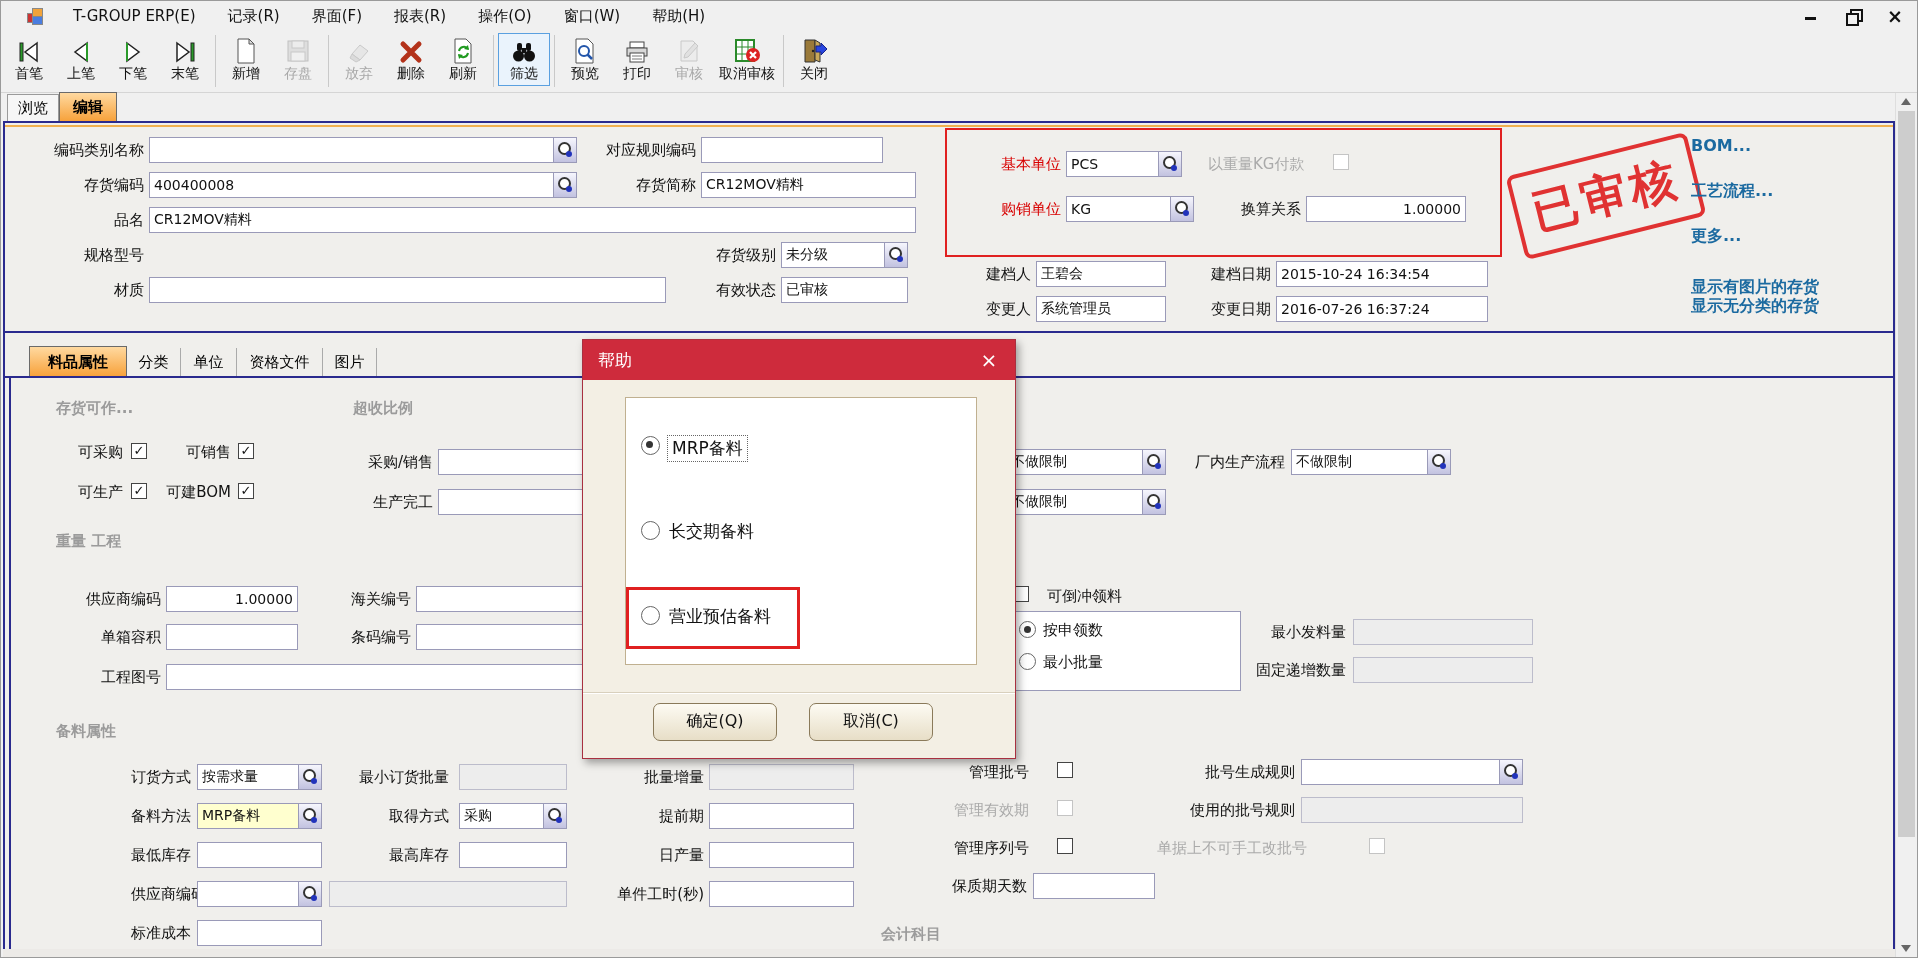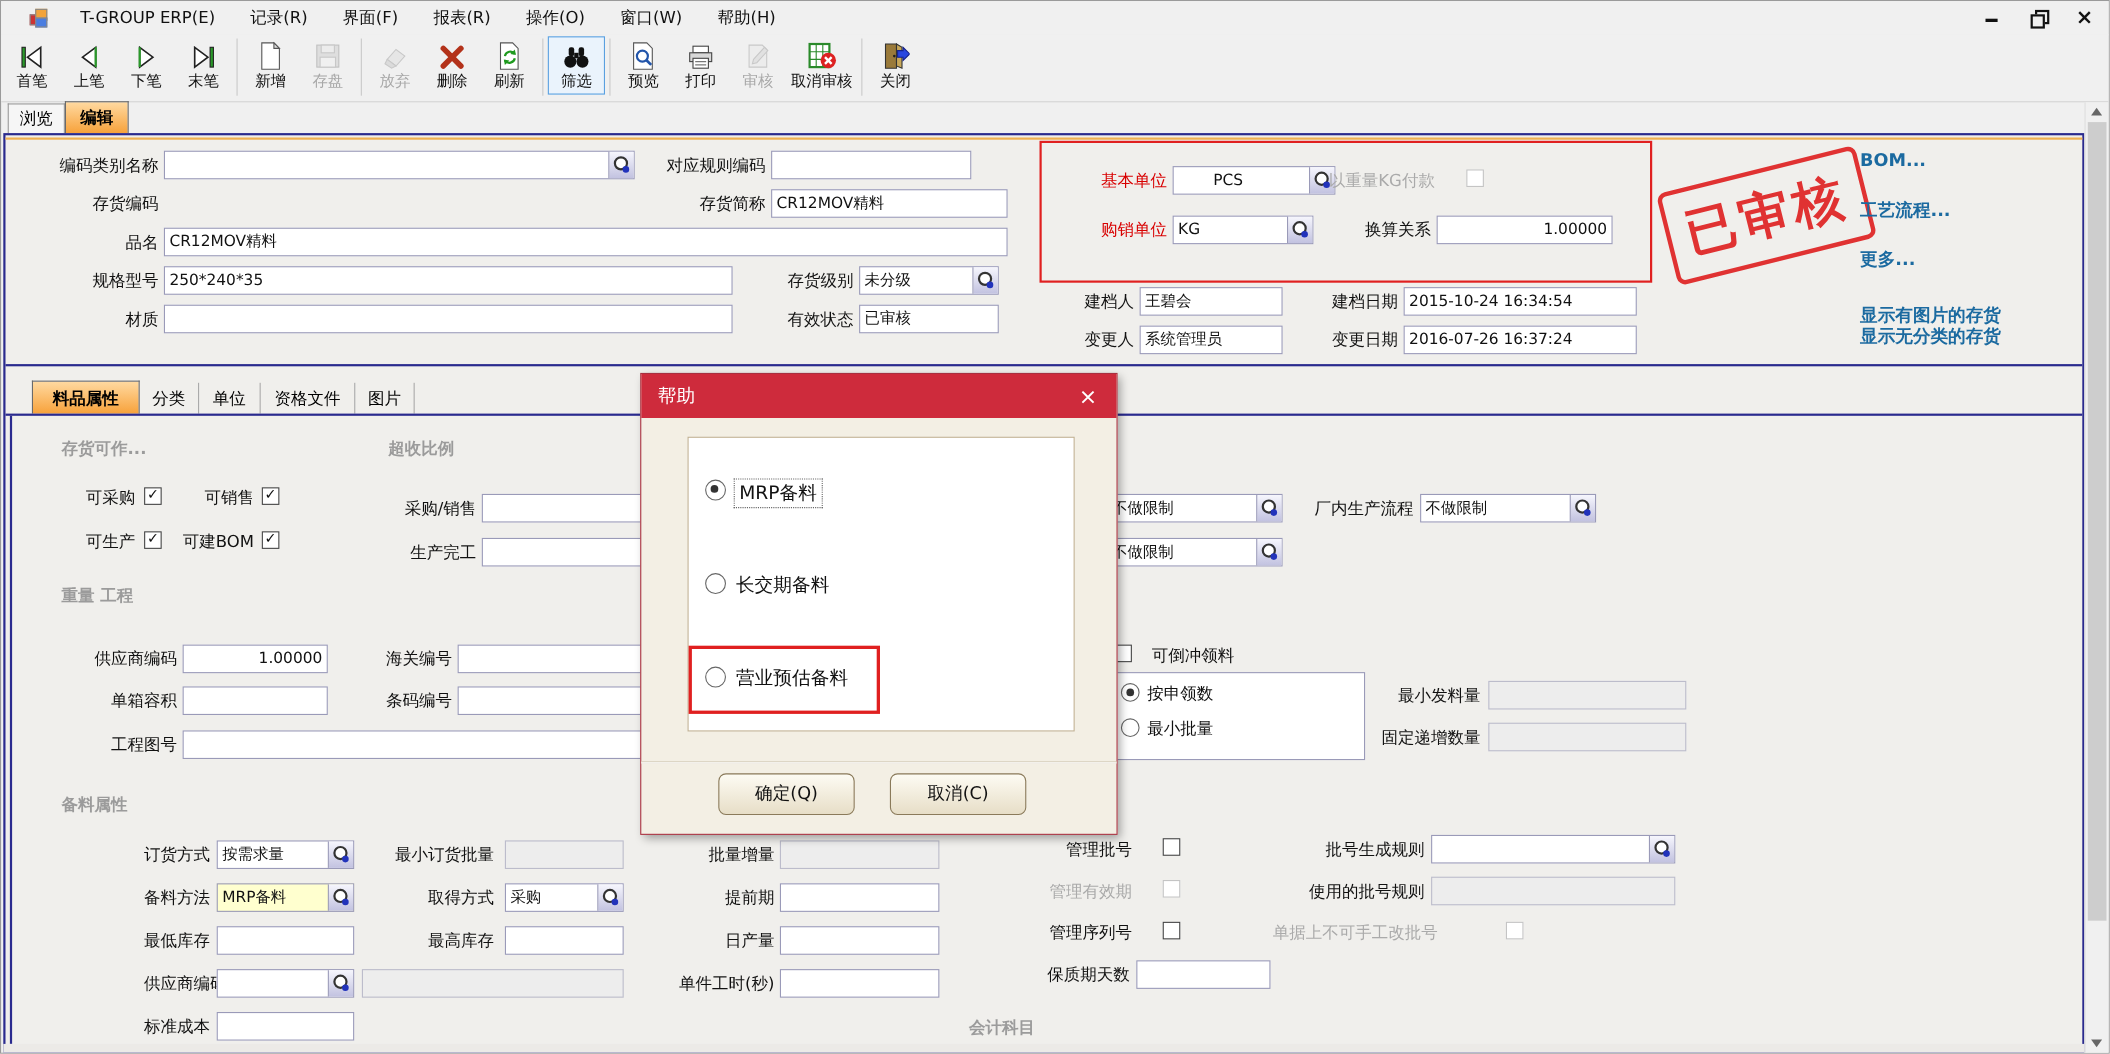--- a/index.html
+++ b/index.html
@@ -277,52 +277,53 @@
   <div class="fld" style="left:148px;top:136px;width:428px;">
     <input value="" style="">
     <span class="lookup"></span>
   </div>
   <div class="lbl" style="left:585px;top:138px;width:110px;">对应规则编码</div>
   <div class="fld" style="left:700px;top:136px;width:182px;">
     <input value="" style="">
   </div>
 
   <div class="lbl" style="left:8px;top:173px;width:135px;">存货编码</div>
+  <div class="fld" style="left:148px;top:171px;width:428px;">
+    <input value="400400008" style="">
+    <span class="lookup"></span>
+  </div>
   <div class="lbl" style="left:585px;top:173px;width:110px;">存货简称</div>
   <div class="fld" style="left:700px;top:171px;width:215px;">
     <input value="CR12MOV精料" style="">
   </div>
 
   <div class="lbl" style="left:8px;top:208px;width:135px;">品名</div>
   <div class="fld" style="left:148px;top:206px;width:767px;">
     <input value="CR12MOV精料" style="">
   </div>
 
   <div class="lbl" style="left:8px;top:243px;width:135px;">规格型号</div>
-  <div class="fld" style="left:148px;top:241px;width:517px;">
-    <input value="250*240*35" style="">
-  </div>
   <div class="lbl" style="left:690px;top:243px;width:85px;">存货级别</div>
   <div class="fld" style="left:780px;top:241px;width:127px;">
     <input value="未分级" style="">
     <span class="lookup"></span>
   </div>
 
   <div class="lbl" style="left:8px;top:278px;width:135px;">材质</div>
   <div class="fld" style="left:148px;top:276px;width:517px;">
     <input value="" style="">
   </div>
   <div class="lbl" style="left:690px;top:278px;width:85px;">有效状态</div>
   <div class="fld" style="left:780px;top:276px;width:127px;">
     <input readonly="" value="已审核" style="">
   </div>
 
   <div class="redbox" style="left:944px;top:127px;width:553px;height:125px;z-index:50;"></div>
   <div class="lbl red-lbl" style="left:960px;top:152px;width:100px;">基本单位</div>
-  <div class="fld" style="left:1065px;top:150px;width:148px;padding-left:32px;">
+  <div class="fld" style="left:1065px;top:150px;width:116px;">
     <input value="PCS" style="">
     <span class="lookup"></span>
   </div>
   <div class="lbl gray-lbl lbl-l" style="left:1207px;top:152px;width:120px;">以重量KG付款</div>
   <div class="cb disabled" style="left:1332px;top:153px;"></div>
 
   <div class="lbl red-lbl" style="left:960px;top:197px;width:100px;">购销单位</div>
   <div class="fld" style="left:1065px;top:195px;width:128px;">
     <input value="KG" style="">
     <span class="lookup"></span>

